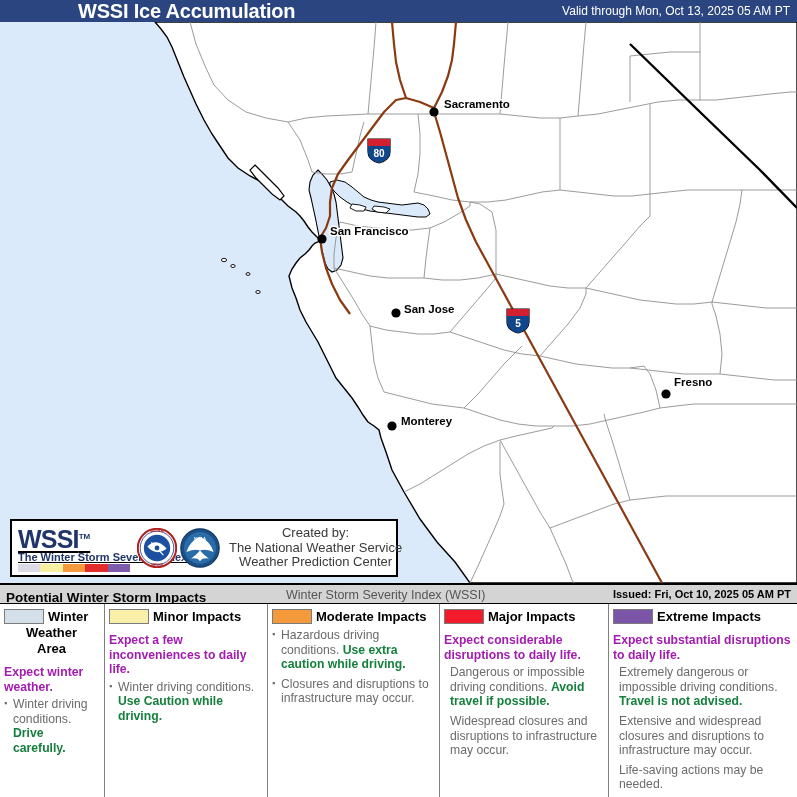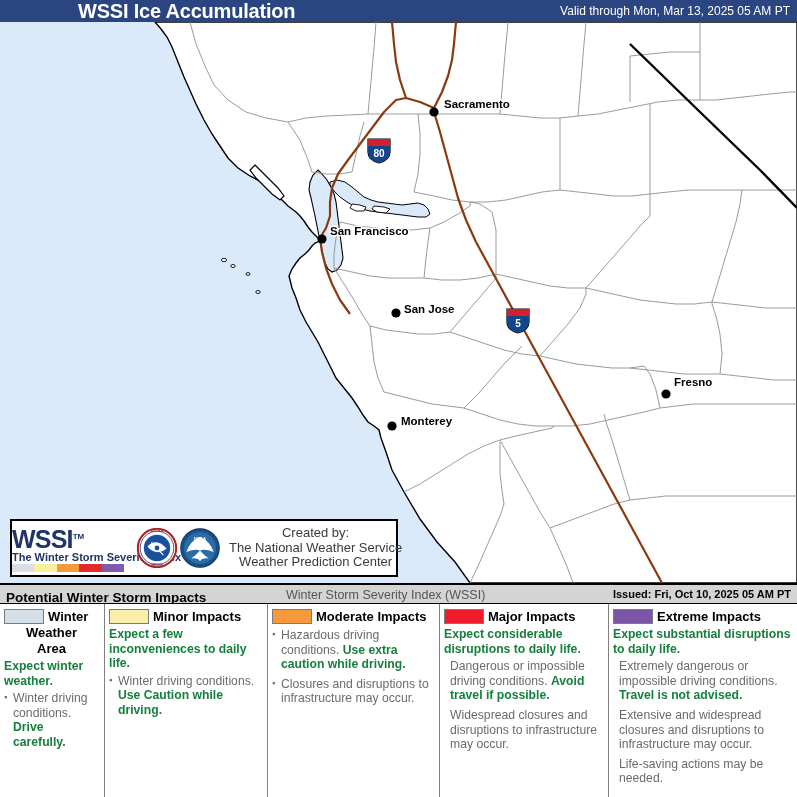--- a/index.html
+++ b/index.html
@@ -65,21 +65,23 @@
     left: 10px; top: 519px;
     width: 388px; height: 58px;
     background: #ffffff;
     border: 2px solid #000000;
     box-sizing: border-box;
     display: flex;
     align-items: center;
   }
   #wssi-logo-block {
     width: 122px;
+    padding-left: 6px;
     box-sizing: border-box;
+    text-decoration: underline;
   }
   #wssi-wordmark {
     font-size: 25px;
     font-weight: bold;
     color: #1f3468;
     letter-spacing: -0.8px;
     line-height: 25px;
     font-family: "Liberation Sans", sans-serif;
   }
   #wssi-wordmark sup {
@@ -202,23 +204,23 @@
   .title-wrap-center {
     text-align: center;
     font-size: 13px;
     font-weight: bold;
     line-height: 16px;
     color: #000;
   }
   .legend-lead {
     font-size: 12.2px;
     font-weight: bold;
-    color: #15803d;
+    color: #a21caf;
     line-height: 14.6px;
-    margin-top: 2px;
+    margin-top: 8px;
   }
   .legend-bullets {
     margin: 3px 0 0 0;
     padding: 0;
     list-style: none;
   }
   .legend-bullets li {
     font-size: 12.2px;
     color: #6b6b6b;
     line-height: 14.6px;
@@ -240,21 +242,21 @@
     font-weight: bold;
   }
 </style>
 </head>
 <body>
 
 <div id="page">
 
   <div id="header">
     <div id="header-title">WSSI Ice Accumulation</div>
-    <div id="header-valid">Valid through Mon, Mar 13, 2025 05 AM PT</div>
+    <div id="header-valid">Valid through Mon, Oct 13, 2025 05 AM PT</div>
   </div>
 
   <div id="map-wrap">
     <svg id="map-svg" width="797" height="561" viewBox="0 0 797 561">
       <defs>
         <clipPath id="mapclip">
             <rect x="0" y="0" width="797" height="561"></rect>
           </clipPath>
       </defs>
 

